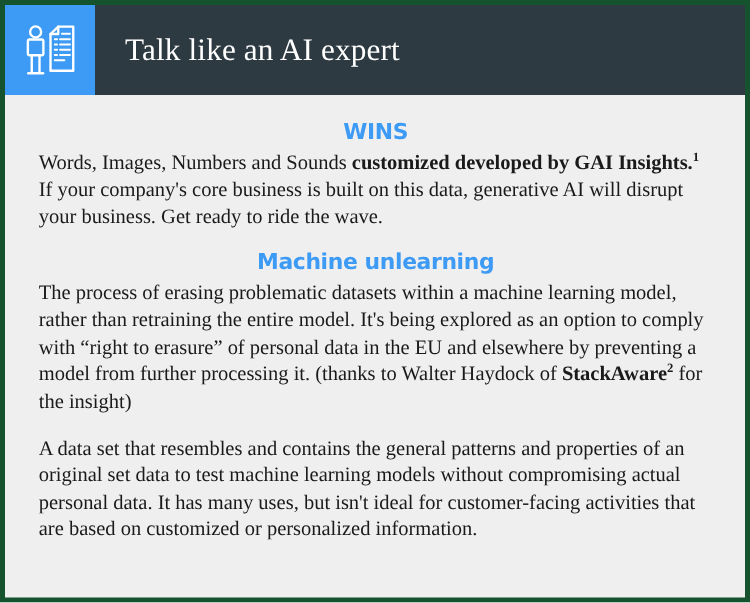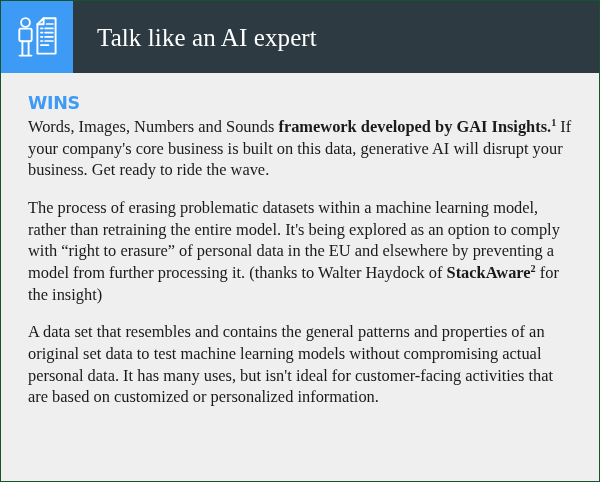--- a/index.html
+++ b/index.html
@@ -10,21 +10,21 @@
   body {
     font-family: "Liberation Serif", serif;
   }
 
   .card {
     position: relative;
     width: 600px;
     height: 482px;
     box-sizing: border-box;
     background: #efefef;
-    border: 1px solid #14532d;
+    border: 4px solid #14532d;
     overflow: hidden;
   }
 
   
   .header {
     display: flex;
     align-items: stretch;
     height: 72px;
     background: #2d3a42;
   }
@@ -65,20 +65,21 @@
   }
 
   .term-heading {
     color: #3d9bf5;
     font-family: "DejaVu Sans", sans-serif;
     font-size: 17.5px;
     font-weight: bold;
     letter-spacing: -0.3px;
     margin: 0 0 3px 0;
     line-height: 1.15;
+    text-align: center;
   }
 
   .term-body {
     color: #1a1a1a;
     font-family: "Liberation Serif", serif;
     font-size: 16.4px;
     line-height: 1.32;
     margin: 0;
     text-align: left;
   }
@@ -129,24 +130,25 @@
         </svg>
       </span>
     </div>
     <div class="header-title">Talk like an AI expert</div>
   </div>
 
   <div class="content">
 
     <div class="term-block">
       <h2 class="term-heading">WINS</h2>
-      <p class="term-body">Words, Images, Numbers and Sounds <b>framework developed by GAI Insights.</b><b><sup>1</sup></b> If your company's core business is built on this data, generative AI will disrupt your business. Get ready to ride the wave.</p>
+      <p class="term-body">Words, Images, Numbers and Sounds <b>customized developed by GAI Insights.</b><b><sup>1</sup></b> If your company's core business is built on this data, generative AI will disrupt your business. Get ready to ride the wave.</p>
     </div>
 
     <div class="term-block">
+      <h2 class="term-heading">Machine unlearning</h2>
       <p class="term-body">The process of erasing problematic datasets within a machine learning model, rather than retraining the entire model. It's being explored as an option to comply with “right to erasure” of personal data in the EU and elsewhere by preventing a model from further processing it. (thanks to Walter Haydock of <b>StackAware</b><b><sup>2</sup></b> for the insight)</p>
     </div>
 
     <div class="term-block">
       <p class="term-body">A data set that resembles and contains the general patterns and properties of an original set data to test machine learning models without compromising actual personal data. It has many uses, but isn't ideal for customer-facing activities that are based on customized or personalized information.</p>
     </div>
 
   </div>
 </div>
 

